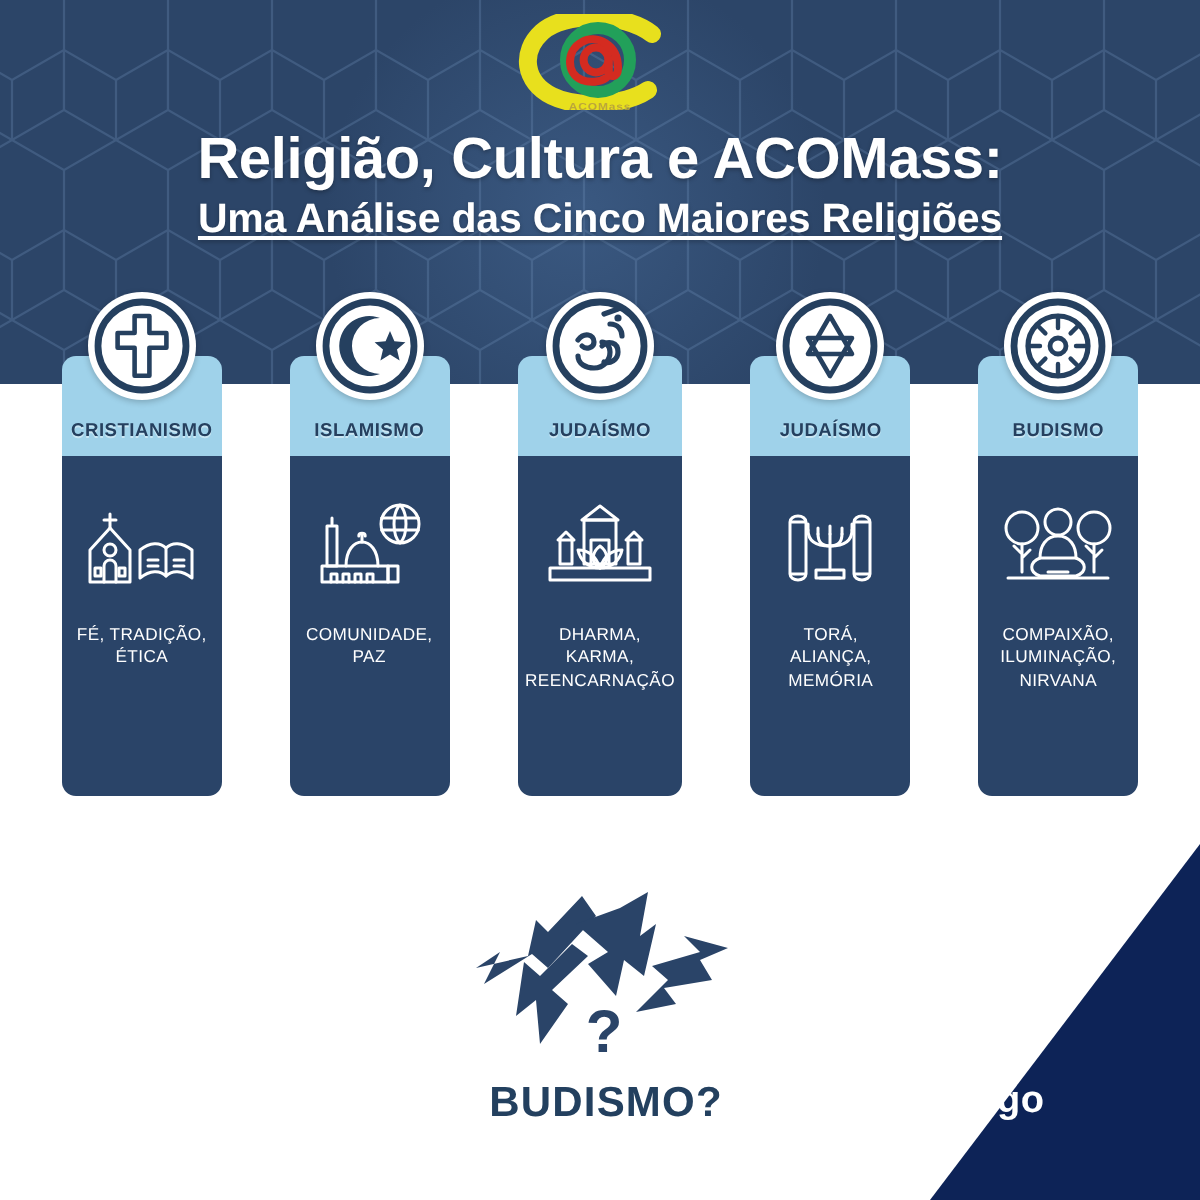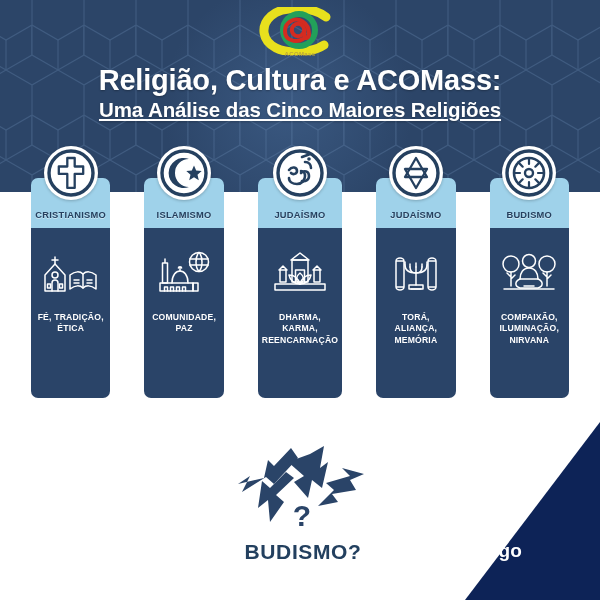--- a/index.html
+++ b/index.html
@@ -107,21 +107,21 @@
     padding-top:22px;
     box-sizing:border-box;
   }
   .card-body .body-icon{
     width:58px;height:46px;
     display:flex;align-items:center;justify-content:center;
   }
   .card-body .body-icon svg{display:block;}
   .card-body .body-label{
     margin-top:16px;
-    font-size:8.6px;font-weight:bold;color:#ffffff;
+    font-size:8.6px;font-weight:normal;color:#ffffff;
     text-align:center;line-height:1.32;letter-spacing:.2px;
     padding:0 4px;
   }
 
   
   .conflict{
     position:absolute;left:218px;top:436px;width:170px;
     display:flex;flex-direction:column;align-items:center;
   }
   .conflict-icon{width:150px;height:100px;}

